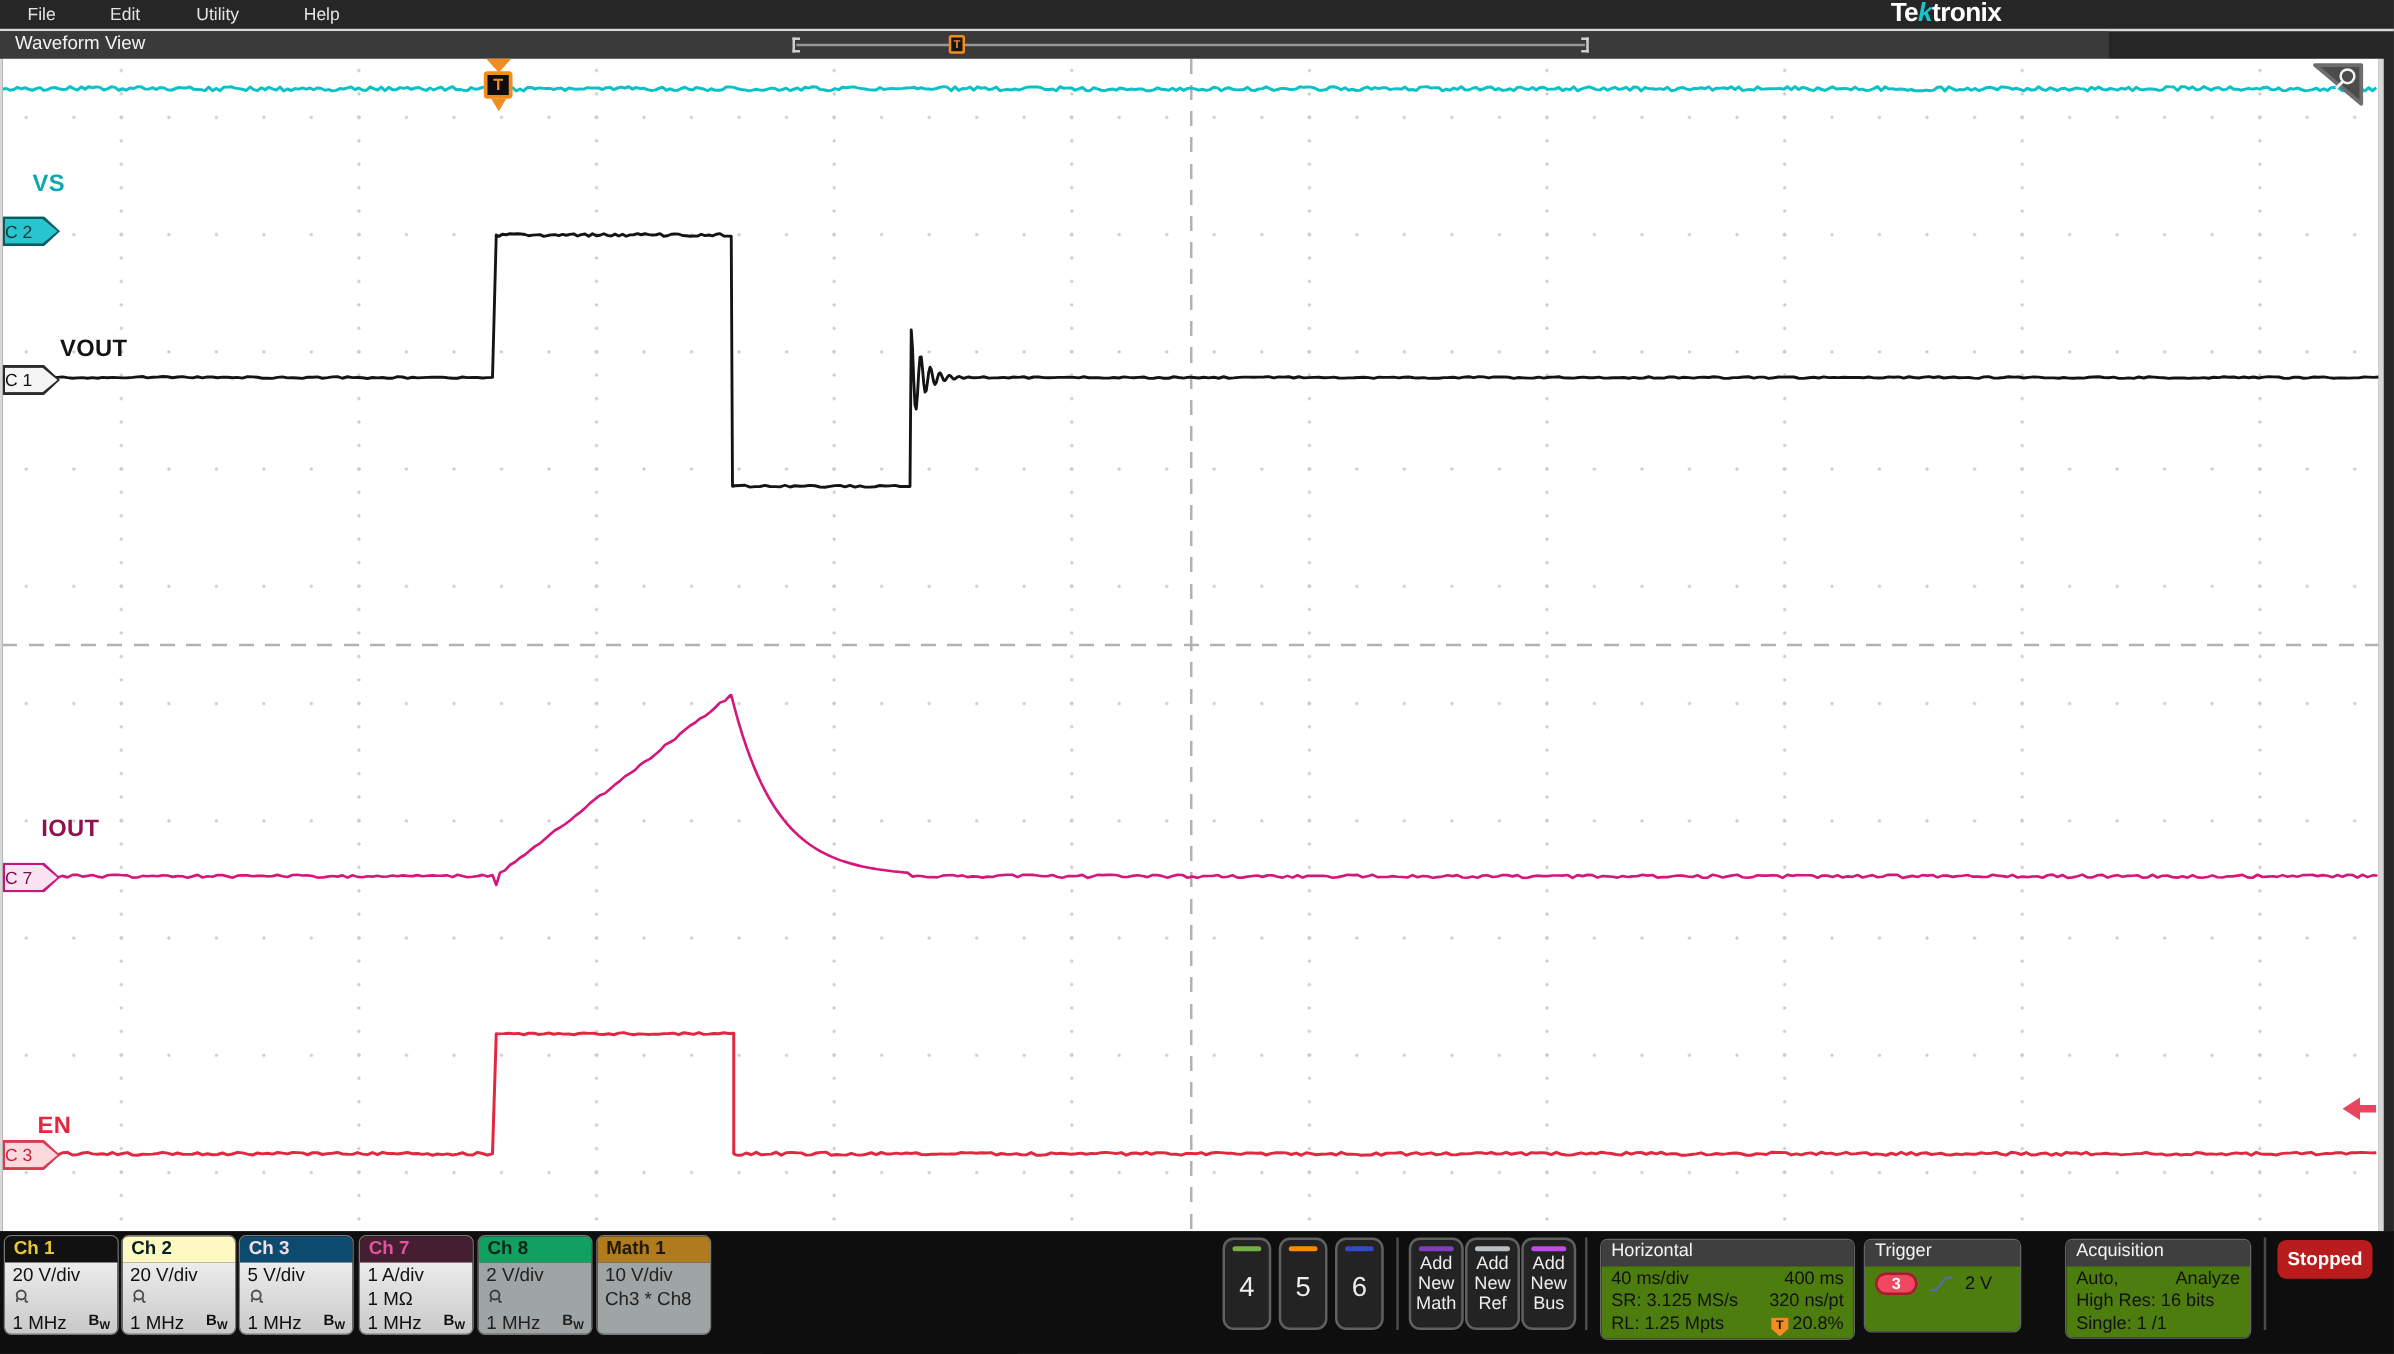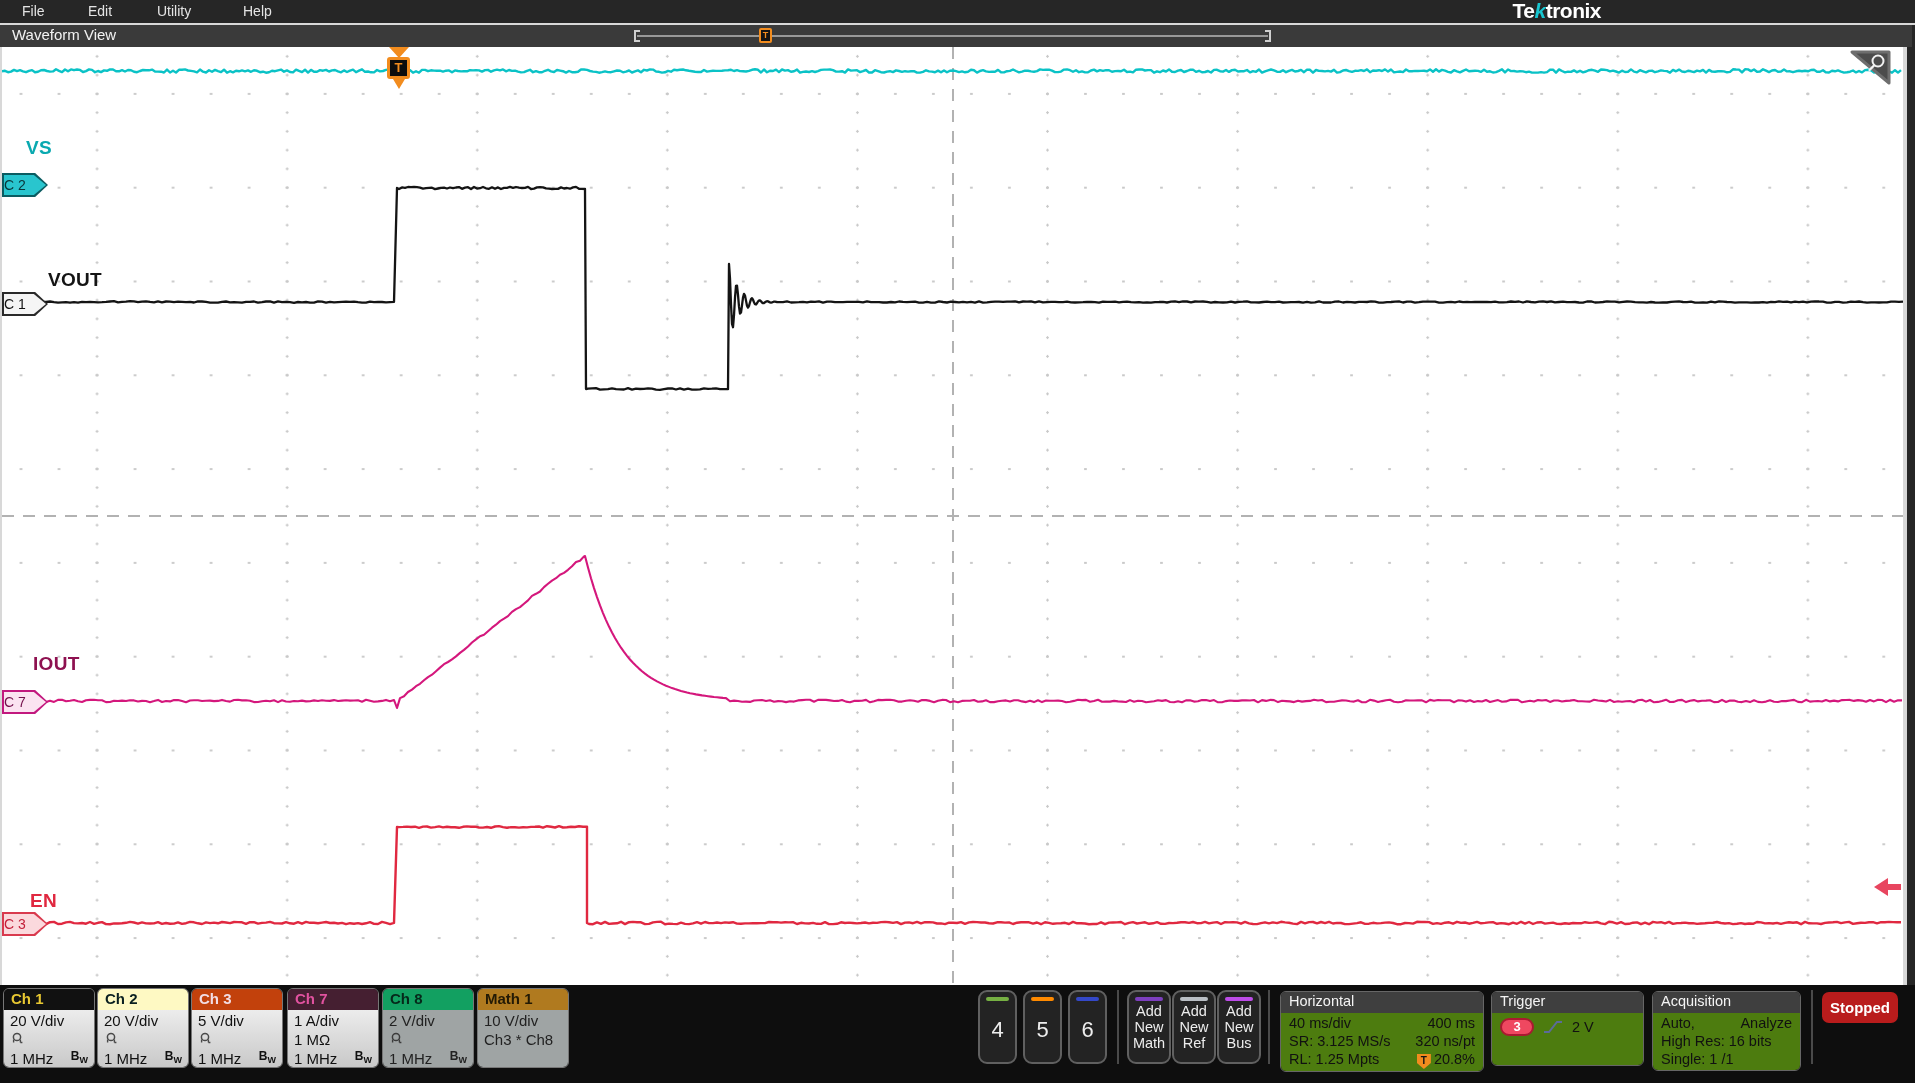--- a/index.html
+++ b/index.html
@@ -8,21 +8,21 @@
   #page { position:absolute; inset:0; width:1915px; height:1083px; }
 
   
   #menubar { position:absolute; left:0; top:0; width:1609px; height:23px; background:#262626; }
   .menu-item { position:absolute; top:0; height:23px; line-height:22px; color:#e4e4e4; font-size:14px; cursor:default; }
   #brand { position:absolute; right:8px; top:0; height:23px; line-height:21px; font-size:21px; font-weight:bold; letter-spacing:-0.5px; color:#fff; }
   #brand .accent { color:#18c5cf; font-style:italic; }
   #menu-sep { position:absolute; left:0; top:23px; width:1915px; height:2px; background:#d8d8d8; }
 
   
-  #titlebar { position:absolute; left:0; top:25px; width:1912px; height:22px; background:#3a3a3a; }
+  #titlebar { position:absolute; left:0; top:25px; width:1687px; height:22px; background:#3a3a3a; }
   #view-title { position:absolute; left:12px; top:1px; font-size:15px; color:#f2f2f2; }
   #minimap-line { position:absolute; left:637px; top:10px; width:631px; height:2px; background:#989898; }
   .mm-bracket { position:absolute; top:5px; width:6px; height:12px; border-top:2px solid #cfcfcf; border-bottom:2px solid #cfcfcf; }
   #mm-left  { left:634px; border-left:2px solid #cfcfcf; }
   #mm-right { left:1265px; border-right:2px solid #cfcfcf; }
   #mm-trig { position:absolute; left:759px; top:3px; width:13px; height:15px; background:#141414;
              border:2px solid #f28c1e; border-radius:2px; color:#f28c1e; font-size:9px; font-weight:bold;
              text-align:center; line-height:11px; }
 
   
@@ -88,21 +88,21 @@
   .numbtn { width:39px; }
   .numbtn .cap { font-size:22px; margin-top:16px; }
   .addbtn { width:44px; }
   .addbtn .cap { font-size:14.5px; line-height:16px; margin-top:2px; }
   .vsep { position:absolute; top:5px; width:2px; height:74px; background:#4a4a4a; }
 
   .panel { position:absolute; top:6px; border-radius:6px; overflow:hidden; border:1px solid #666; cursor:pointer; }
   .panel .phdr { height:21px; background:#3f3f3f; color:#f4f4f4; font-size:14.5px; padding:1px 0 0 8px; }
   .panel .pbdy { background:#4d7c0f; color:#111; font-size:14.5px; padding:1px 8px 2px 8px; line-height:18px; }
   #panel-horizontal { left:1280px; width:204px; }
-  #panel-trigger { left:1491px; width:153px; }
+  #panel-trigger { left:1491px; width:126px; }
   #panel-acquisition { left:1652px; width:149px; }
   .prow { display:flex; justify-content:space-between; }
   #trig-src-pill { display:inline-block; width:34px; height:18px; background:#ef4860; border:2px solid #a91a31;
                    border-radius:10px; color:#fff; font-size:13px; font-weight:bold; text-align:center;
                    line-height:14px; vertical-align:middle; }
   .trig-row { display:flex; align-items:center; gap:8px; padding-top:4px; }
   #mini-trig-flag { display:inline-block; width:14px; height:15px; background:#f28c1e; color:#141414;
                     font-size:10px; font-weight:bold; text-align:center; line-height:13px;
                     clip-path:polygon(0 0,100% 0,100% 60%,50% 100%,0 60%); margin-right:3px; }
   #btn-stopped { position:absolute; left:1822px; top:7px; width:76px; height:31px; background:#ee1b2e;
@@ -202,21 +202,21 @@
               <circle cx="7" cy="5" r="3.6" fill="none" stroke="#4a4a4a" stroke-width="1.5"></circle>
               <path d="M3.6 7.5 L3.6 10.5 M10.4 7.5 L10.4 10.5 M10.4 10.5 L12.4 10.5" fill="none" stroke="#4a4a4a" stroke-width="1.4"></path>
             </svg></div>
         <div class="row3">
             <span>1 MHz</span>
             <span class="bw"><span>B</span><sub>W</sub></span>
           </div>
       </div>
     </div>
     <div class="chbadge" style="left:191px">
-      <div class="hdr" style="background: #c2410c; color: rgb(242, 221, 228);">Ch 3</div>
+      <div class="hdr" style="background: #0c4a6e; color: rgb(242, 221, 228);">Ch 3</div>
       <div class="bdy">
           <div>5 V/div</div>
         <div class="probe-row"><svg width="14" height="13">
               <circle cx="7" cy="5" r="3.6" fill="none" stroke="#4a4a4a" stroke-width="1.5"></circle>
               <path d="M3.6 7.5 L3.6 10.5 M10.4 7.5 L10.4 10.5 M10.4 10.5 L12.4 10.5" fill="none" stroke="#4a4a4a" stroke-width="1.4"></path>
             </svg></div>
         <div class="row3">
             <span>1 MHz</span>
             <span class="bw"><span>B</span><sub>W</sub></span>
           </div>

